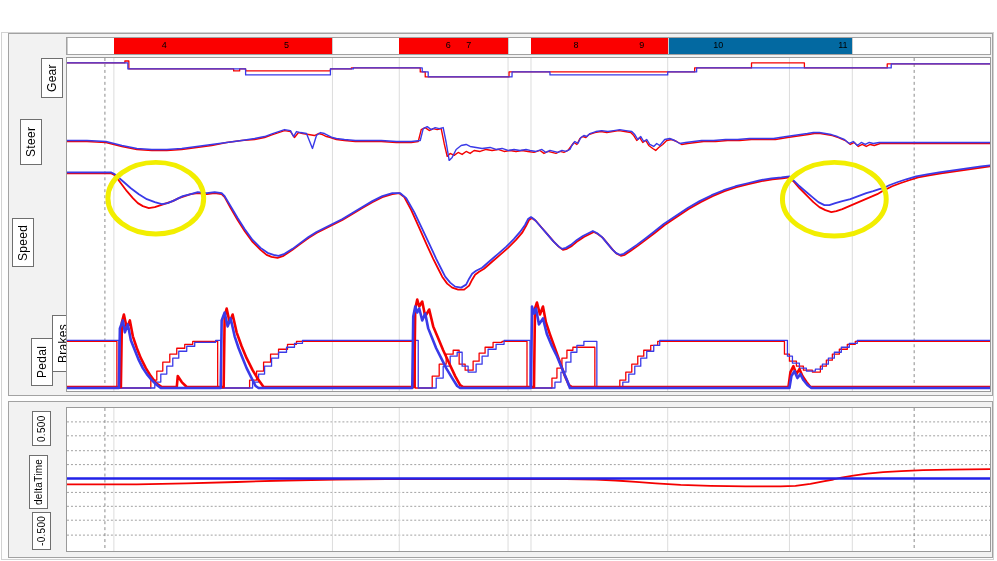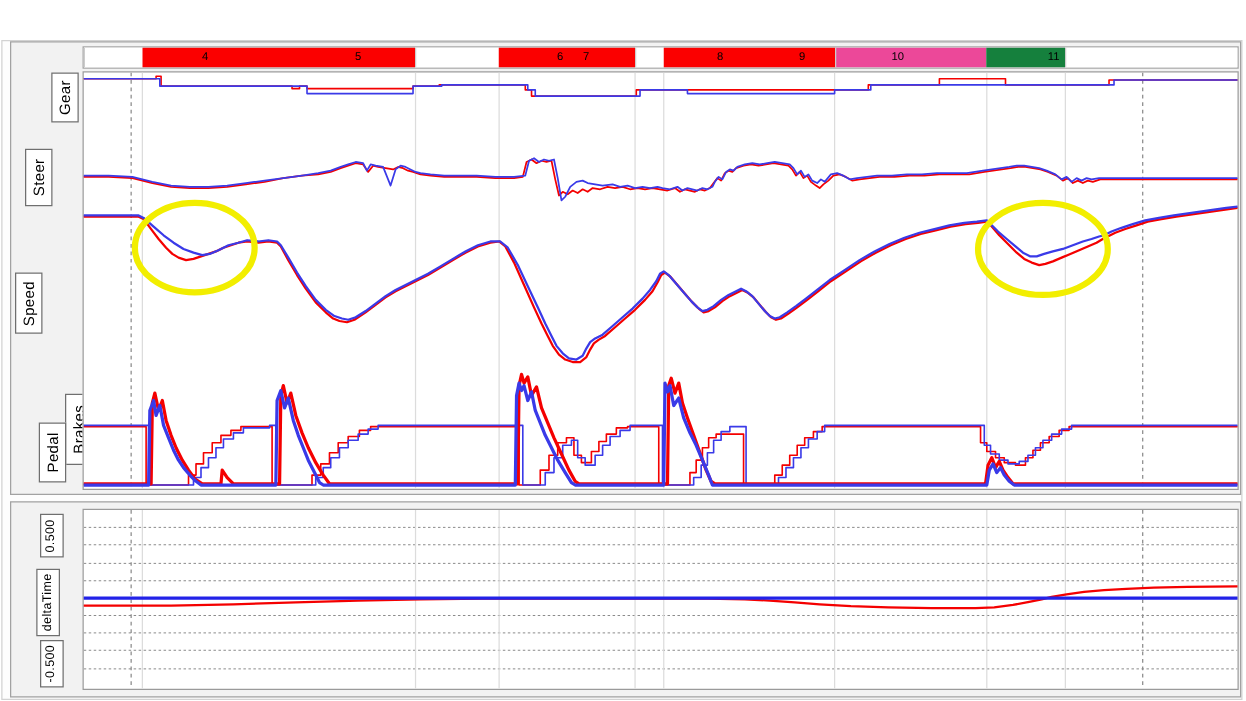--- a/index.html
+++ b/index.html
@@ -39,24 +39,24 @@
       <div class="seg" style="left: 28.7568%; width: 7.24324%; background: rgb(255, 255, 255); border-left: 1px solid rgb(204, 204, 204);"></div>
       <div class="seg" style="left: 36%; width: 11.7838%; background: rgb(251, 0, 0);">
         <span style="left: 45%;">6</span>
         <span style="left: 64%;">7</span>
       </div>
       <div class="seg" style="left: 47.7838%; width: 2.48649%; background: rgb(255, 255, 255); border-left: 1px solid rgb(204, 204, 204);"></div>
       <div class="seg" style="left: 50.2703%; width: 14.8108%; background: rgb(251, 0, 0);">
         <span style="left: 33%;">8</span>
         <span style="left: 81%;">9</span>
       </div>
-      <div class="seg" style="left: 65.0811%; width: 13.1892%; background: #ec4899; border-left: 1px solid rgb(204, 204, 204);">
+      <div class="seg" style="left: 65.0811%; width: 13.1892%; background: #0369a1; border-left: 1px solid rgb(204, 204, 204);">
         <span style="left: 41%;">10</span>
       </div>
-      <div class="seg" style="left: 78.2703%; width: 6.81081%; background: #15803d;">
+      <div class="seg" style="left: 78.2703%; width: 6.81081%; background: #0369a1;">
         <span style="left: 85%;">11</span>
       </div>
       <div class="seg" style="left: 85.0811%; width: 14.9189%; background: rgb(255, 255, 255); border-left: 1px solid rgb(204, 204, 204);"></div>
     </div>
 
   <div class="vlabel" id="label-gear" style="left:32px;top:24px;width:20px;height:38px;">Gear</div>
   <div class="vlabel" id="label-steer" style="left:11px;top:85px;width:20px;height:44px;">Steer</div>
   <div class="vlabel" id="label-speed" style="left:3px;top:184px;width:20px;height:47px;">Speed</div>
   <div class="vlabel" id="label-brakes" style="left:43px;top:281px;width:20px;height:55px;">Brakes</div>
   <div class="vlabel" id="label-pedal" style="left:22px;top:304px;width:20px;height:46px;">Pedal</div>

